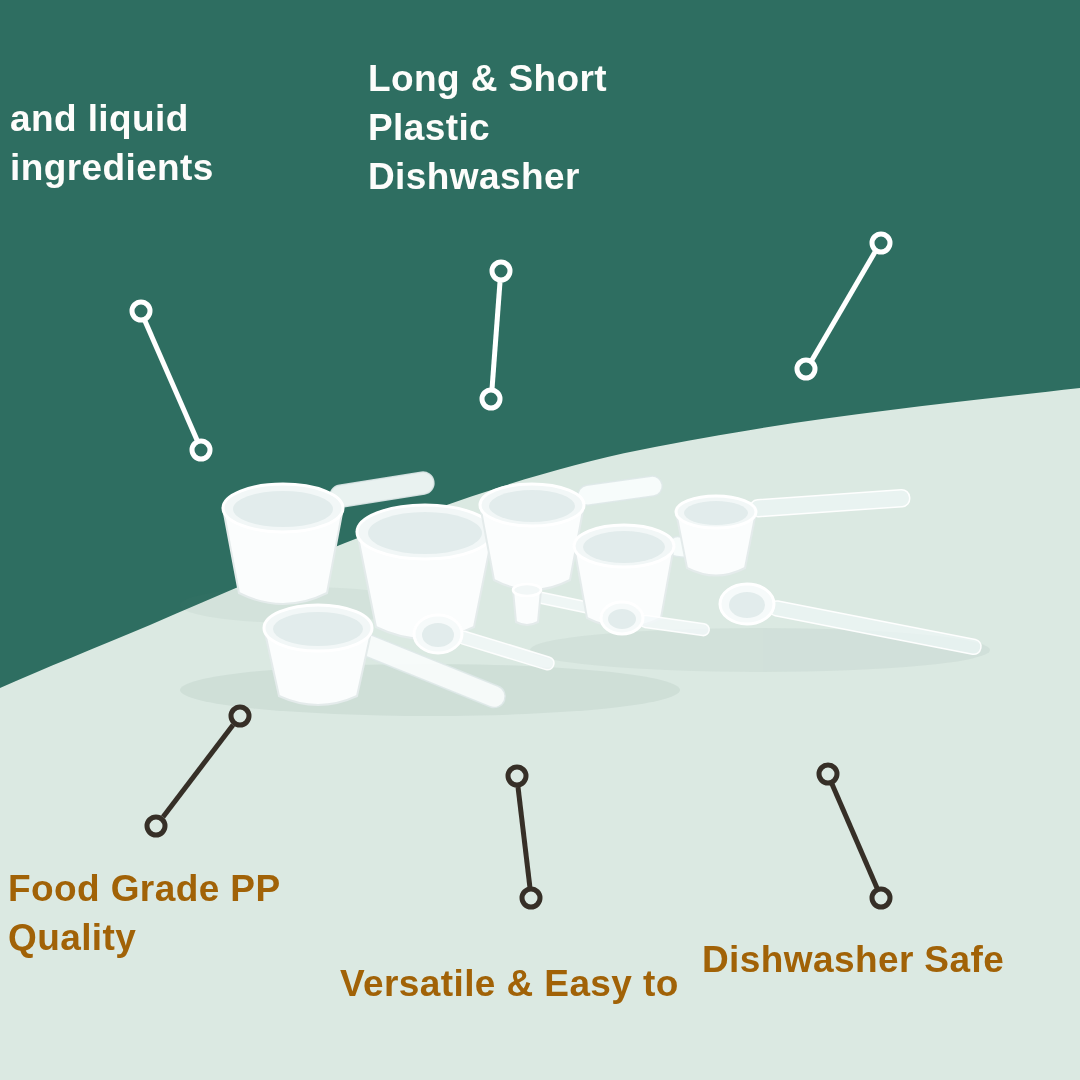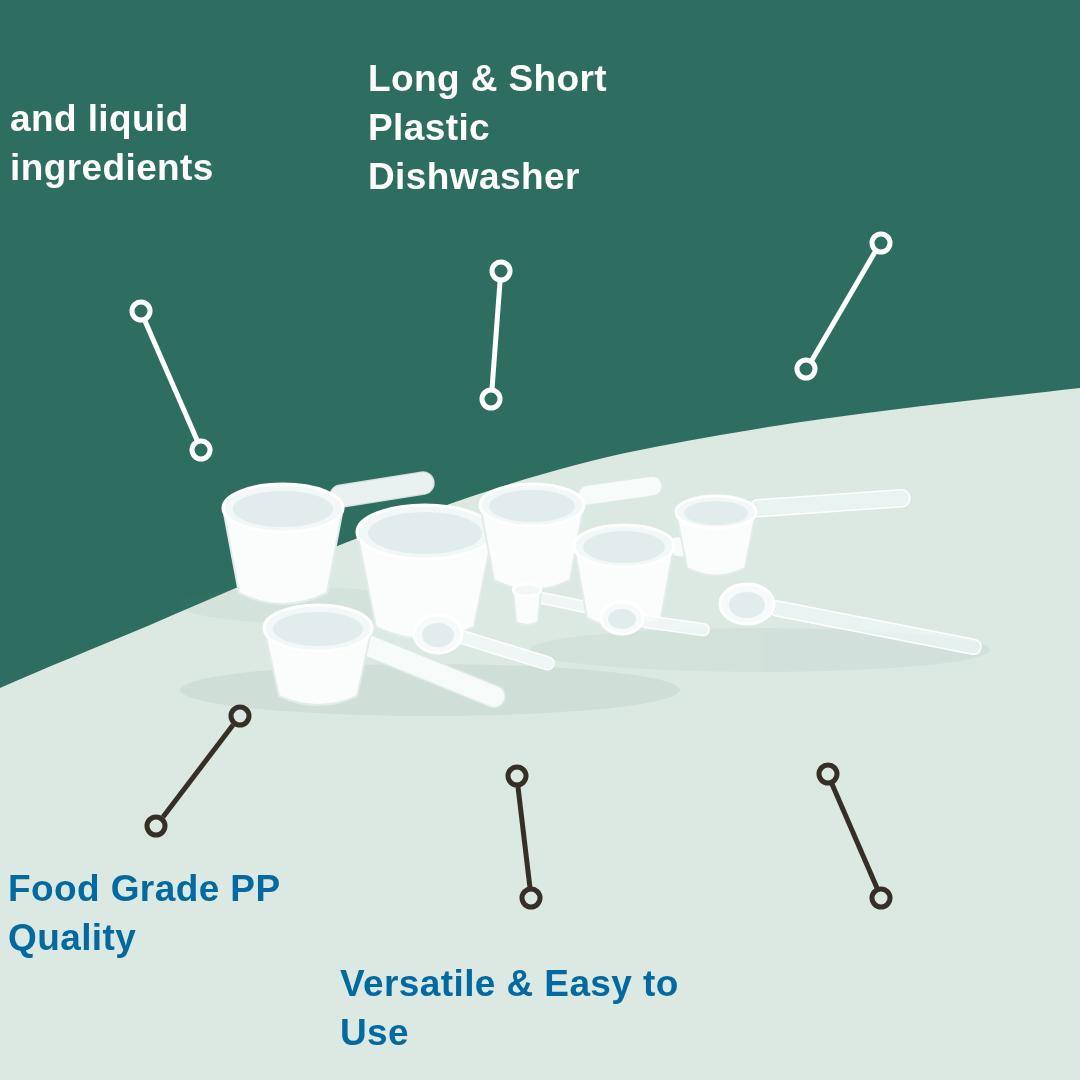--- a/index.html
+++ b/index.html
@@ -13,21 +13,21 @@
   svg.scene{position:absolute;inset:0;display:block;}
   .callout-label{
     position:absolute;
     text-align:left;
     font-size:37px;
     line-height:1.32;
     letter-spacing:0.4px;
     font-weight:700;
   }
   .callout-label.light{color:#fdfdfb;}
-  .callout-label.dark{color:#0369a1;}
+  .callout-label.dark{color:#a16207;}
   .line{display:block;}
 </style>
 </head>
 <body>
 
 <div class="canvas">
 
   <svg class="scene" width="1080" height="1080" viewBox="0 0 1080 1080">
 
     <path d="M0,0 H1080 V388 C 920,406 800,418 640,450 C 480,482 300,560 150,625 C 95,648 45,668 0,688 Z" fill="#2e6e61"></path>
@@ -156,17 +156,19 @@
   </div>
 
 
   <div class="callout-label dark" style="left:8px;top:865px;width:320px;">
     <span class="line">Food Grade PP</span>
     <span class="line">Quality</span>
   </div>
 
   <div class="callout-label dark" style="left:340px;top:960px;width:380px;">
     <span class="line">Versatile &amp; Easy to</span>
-    <span class="line">Use</span>
   </div>
 
+  <div class="callout-label dark" style="left:702px;top:936px;width:360px;">
+    <span class="line">Dishwasher Safe</span>
+  </div>
 
 </div>
 
 </body></html>

